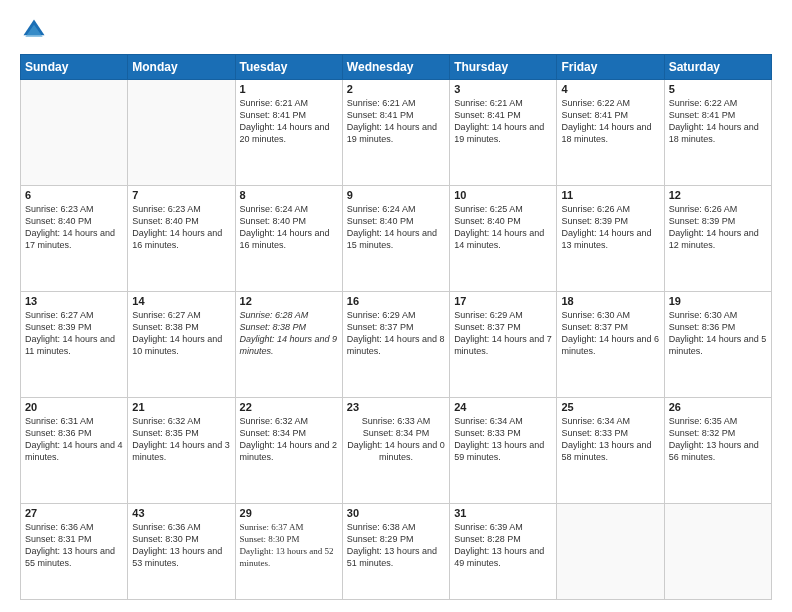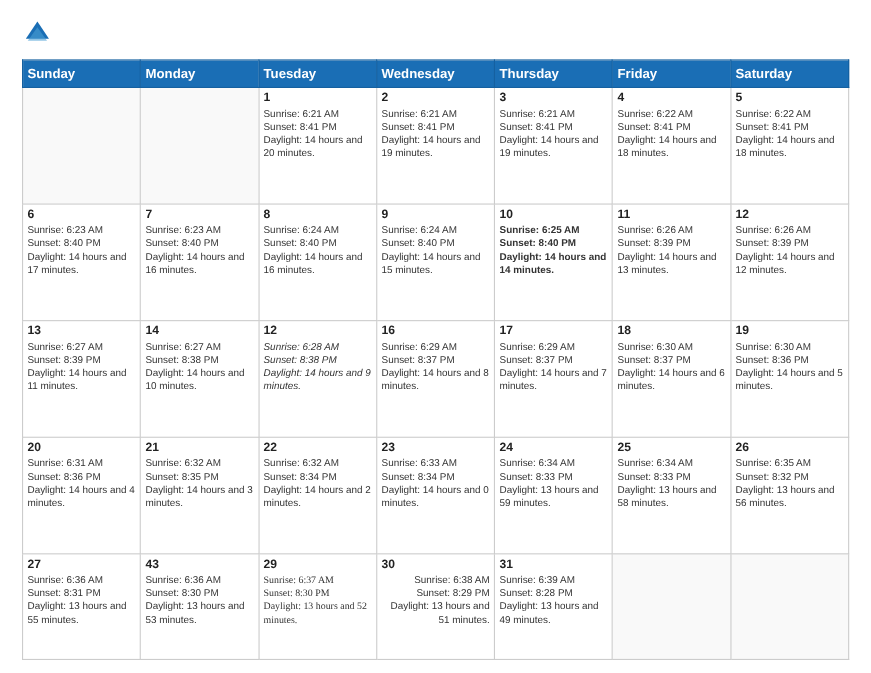--- a/index.html
+++ b/index.html
@@ -191,21 +191,21 @@
 Daylight: 14 hours and 16 minutes.</div>
           </td>
           <td>
             <span class="day-number">9</span>
             <div class="day-info" style="white-space: pre-line;">Sunrise: 6:24 AM
 Sunset: 8:40 PM
 Daylight: 14 hours and 15 minutes.</div>
           </td>
           <td>
             <span class="day-number">10</span>
-            <div class="day-info" style="white-space: pre-line; font-weight: bold;">Sunrise: 6:25 AM
+            <div class="day-info" style="white-space: pre-line;">Sunrise: 6:25 AM
 Sunset: 8:40 PM
 Daylight: 14 hours and 14 minutes.</div>
           </td>
           <td>
             <span class="day-number">11</span>
             <div class="day-info" style="white-space: pre-line;">Sunrise: 6:26 AM
 Sunset: 8:39 PM
 Daylight: 14 hours and 13 minutes.</div>
           </td>
           <td>
@@ -273,21 +273,21 @@
 Daylight: 14 hours and 3 minutes.</div>
           </td>
           <td>
             <span class="day-number">22</span>
             <div class="day-info" style="white-space: pre-line;">Sunrise: 6:32 AM
 Sunset: 8:34 PM
 Daylight: 14 hours and 2 minutes.</div>
           </td>
           <td>
             <span class="day-number">23</span>
-            <div class="day-info" style="white-space: pre-line;">Sunrise: 6:33 AM
+            <div class="day-info" style="white-space: pre-line; text-align: center;">Sunrise: 6:33 AM
 Sunset: 8:34 PM
 Daylight: 14 hours and 0 minutes.</div>
           </td>
           <td>
             <span class="day-number">24</span>
             <div class="day-info" style="white-space: pre-line;">Sunrise: 6:34 AM
 Sunset: 8:33 PM
 Daylight: 13 hours and 59 minutes.</div>
           </td>
           <td>
@@ -317,21 +317,21 @@
 Daylight: 13 hours and 53 minutes.</div>
           </td>
           <td>
             <span class="day-number">29</span>
             <div class="day-info" style="white-space: pre-line; font-family: Liberation Serif, serif;">Sunrise: 6:37 AM
 Sunset: 8:30 PM
 Daylight: 13 hours and 52 minutes.</div>
           </td>
           <td>
             <span class="day-number">30</span>
-            <div class="day-info" style="white-space: pre-line; text-align: right;">Sunrise: 6:38 AM
+            <div class="day-info" style="white-space: pre-line;">Sunrise: 6:38 AM
 Sunset: 8:29 PM
 Daylight: 13 hours and 51 minutes.</div>
           </td>
           <td>
             <span class="day-number">31</span>
             <div class="day-info" style="white-space: pre-line;">Sunrise: 6:39 AM
 Sunset: 8:28 PM
 Daylight: 13 hours and 49 minutes.</div>
           </td>
           <td class="empty-cell"></td>

